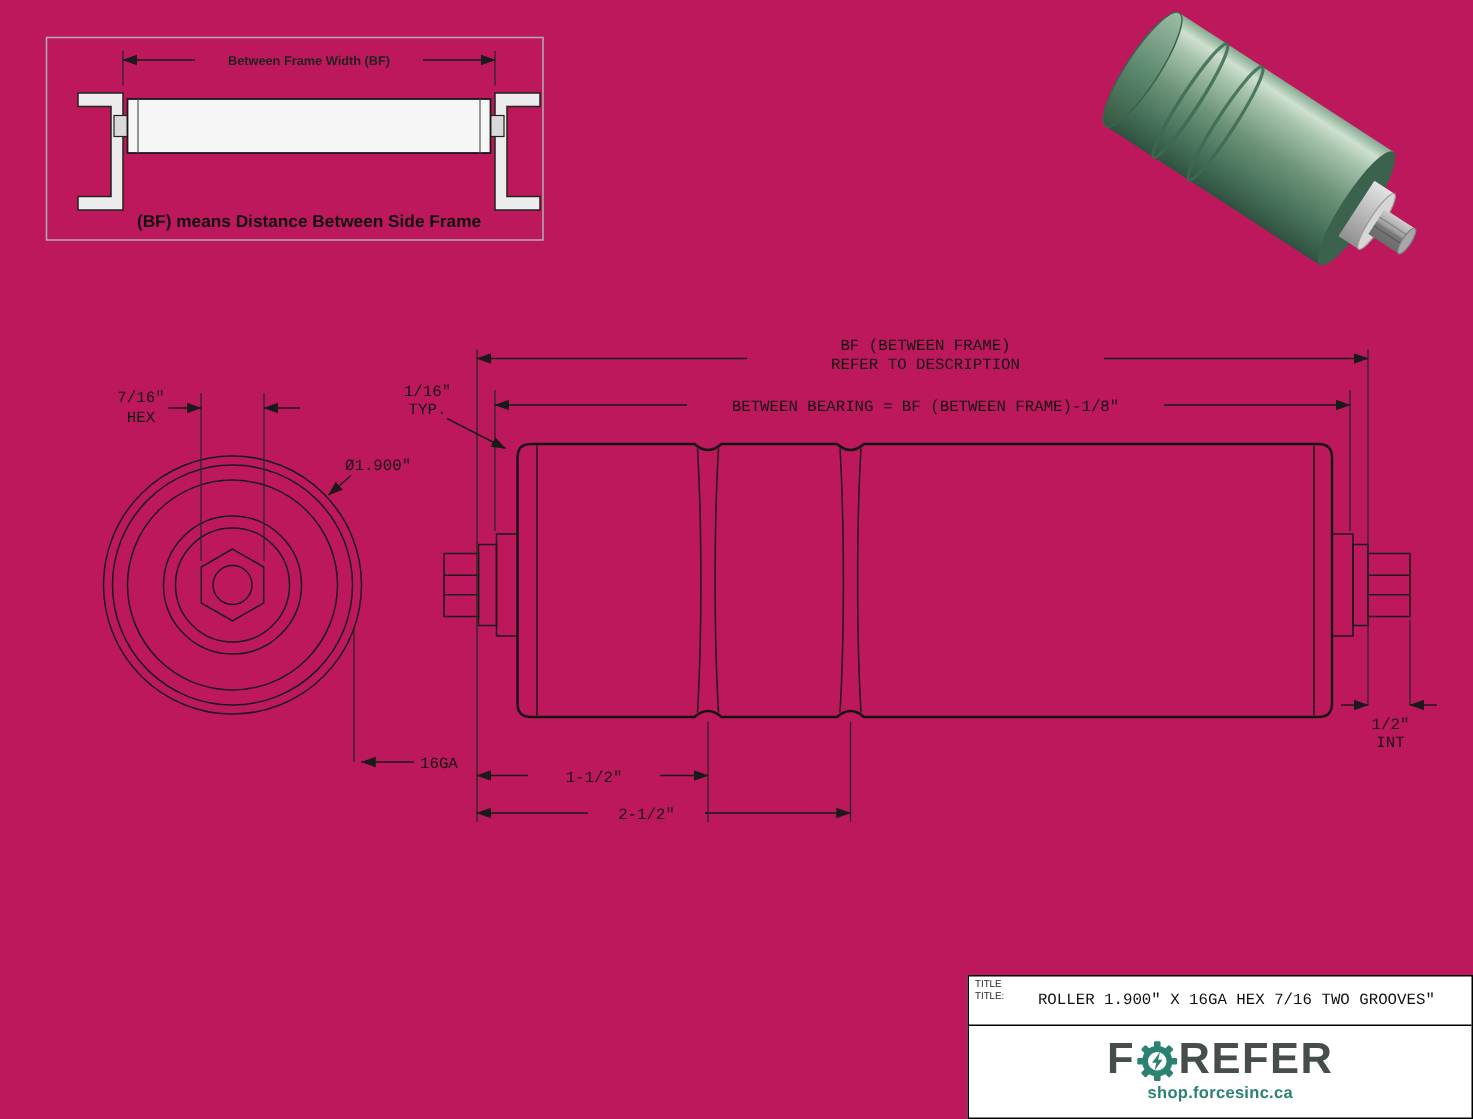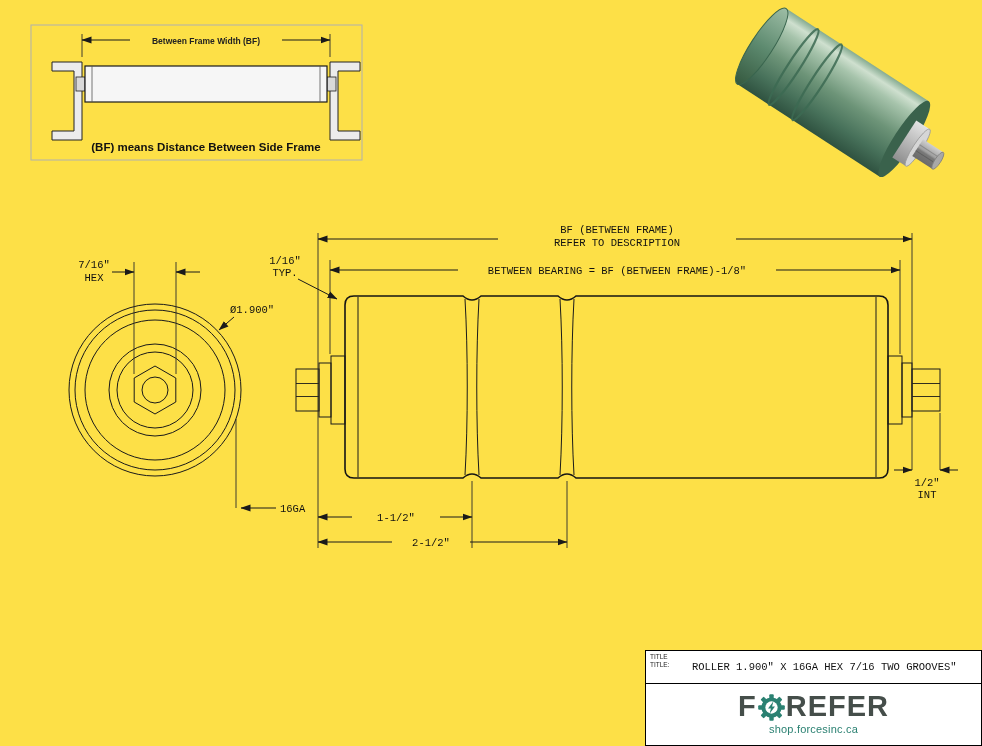--- a/index.html
+++ b/index.html
@@ -1,16 +1,16 @@
 <!DOCTYPE html>
 <html><head>
 <meta charset="utf-8">
 <style>
   html,body{margin:0;padding:0;background:#fff;}
-  .page{position:relative;width:982px;height:746px;background:#fde047;
+  .page{position:relative;width:982px;height:746px;background:#be185d;
         font-family:"Liberation Sans",sans-serif;overflow:hidden;}
   svg.main{position:absolute;left:0;top:0;}
   svg.render3d{position:absolute;left:695px;top:0;}
 
   
   .ext{stroke:#2a2a2a;stroke-width:0.9;}
   .dimline{stroke:#1a1a1a;stroke-width:1;}
   .outline{stroke:#141414;fill:none;}
   .thin{stroke:#1a1a1a;stroke-width:1;fill:none;}
 
@@ -24,21 +24,21 @@
   .titleblock{position:absolute;left:645px;top:650px;width:337px;height:96px;
               border:1.6px solid #000;background:#fff;box-sizing:border-box;}
   .tb-row1{height:33px;border-bottom:1.4px solid #000;display:flex;align-items:center;box-sizing:border-box;}
   .tb-label{font-size:6.5px;line-height:7.5px;color:#222;padding:2px 4px;align-self:flex-start;white-space:nowrap;}
   .tb-title{flex:1;text-align:center;font-family:"Liberation Mono",monospace;font-size:10.5px;
             color:#111;white-space:nowrap;padding-right:6px;}
   .tb-row2{height:59px;display:flex;flex-direction:column;align-items:center;justify-content:center;}
   .logo-row{display:flex;align-items:center;font-weight:bold;font-size:29px;letter-spacing:1px;
             color:#454e4a;line-height:1;}
   .logo-gear{margin:0 1px;position:relative;top:1px;}
-  .website{font-size:11px;font-weight:normal;color:#2b8172;margin-top:2px;letter-spacing:.2px;}
+  .website{font-size:11px;font-weight:bold;color:#2b8172;margin-top:2px;letter-spacing:.2px;}
 </style>
 </head>
 <body>
 
 <div class="page">
 
   <svg class="main" width="982" height="746" viewBox="0 0 982 746">
     <defs>
       <marker id="arr" viewBox="0 0 10 10" refX="9.5" refY="5" markerWidth="10" markerHeight="10" markerUnits="userSpaceOnUse" orient="auto-start-reverse">
         <path d="M0,1.5 L10,5 L0,8.5 Z" fill="#1a1a1a"></path>

